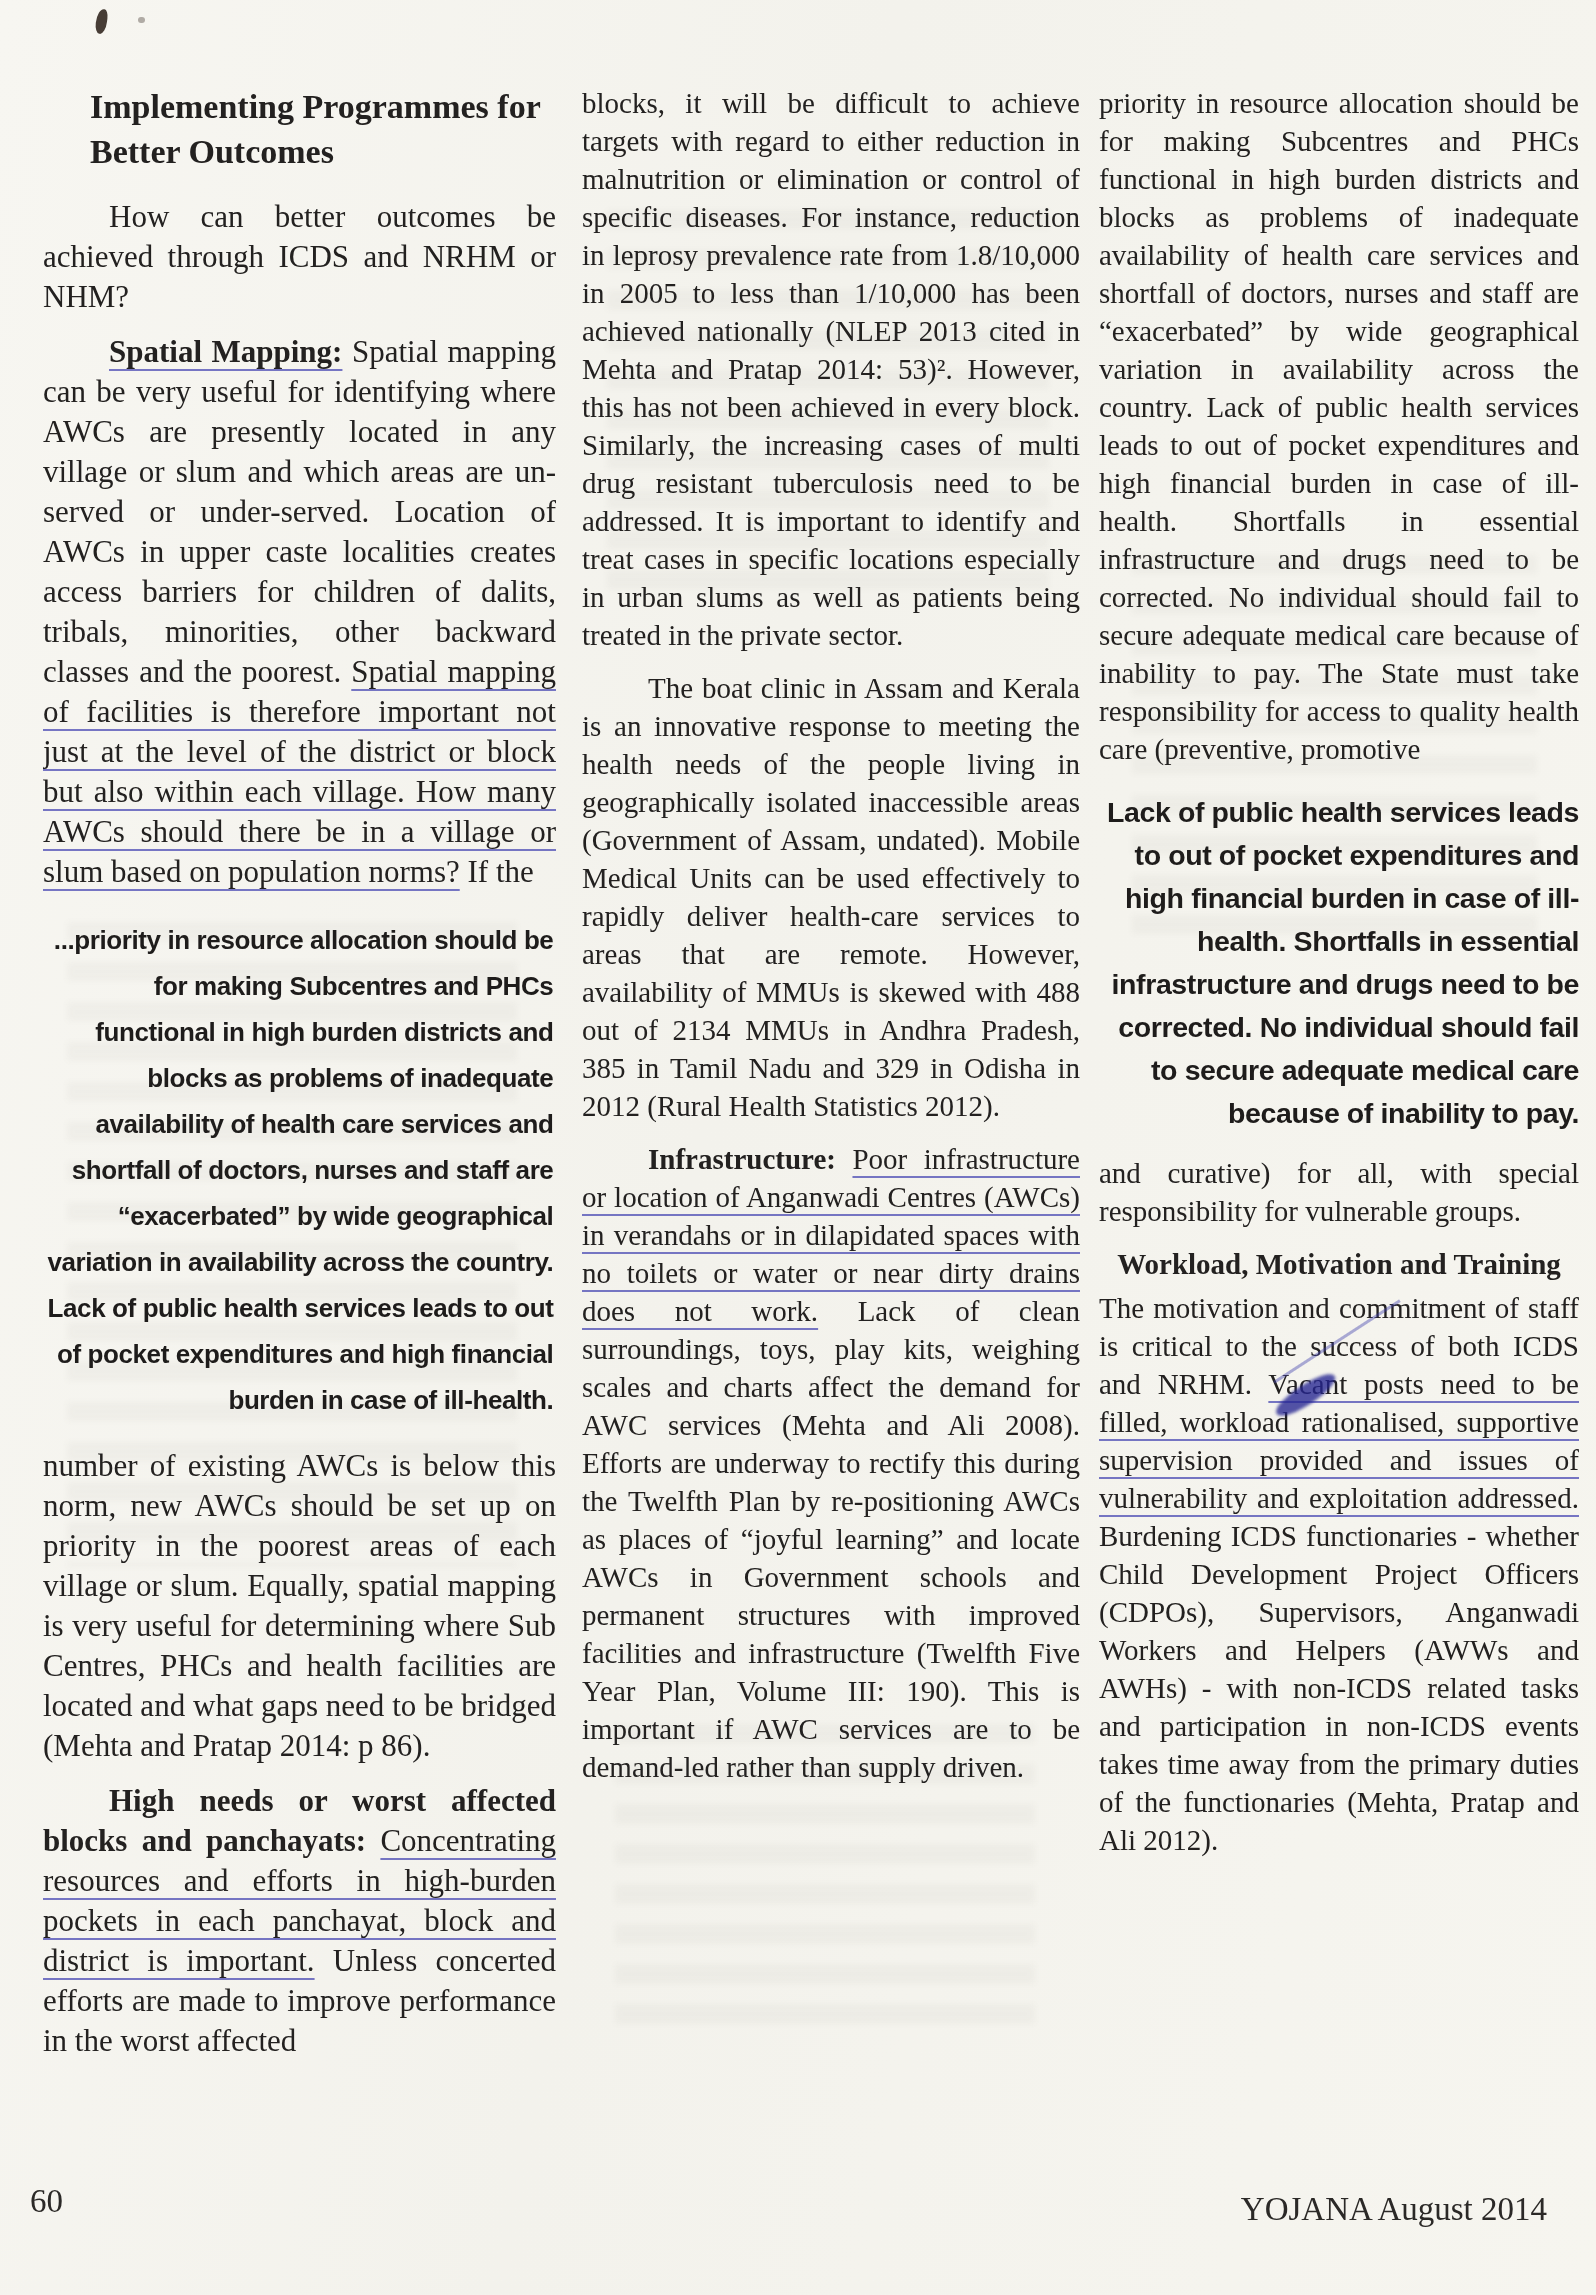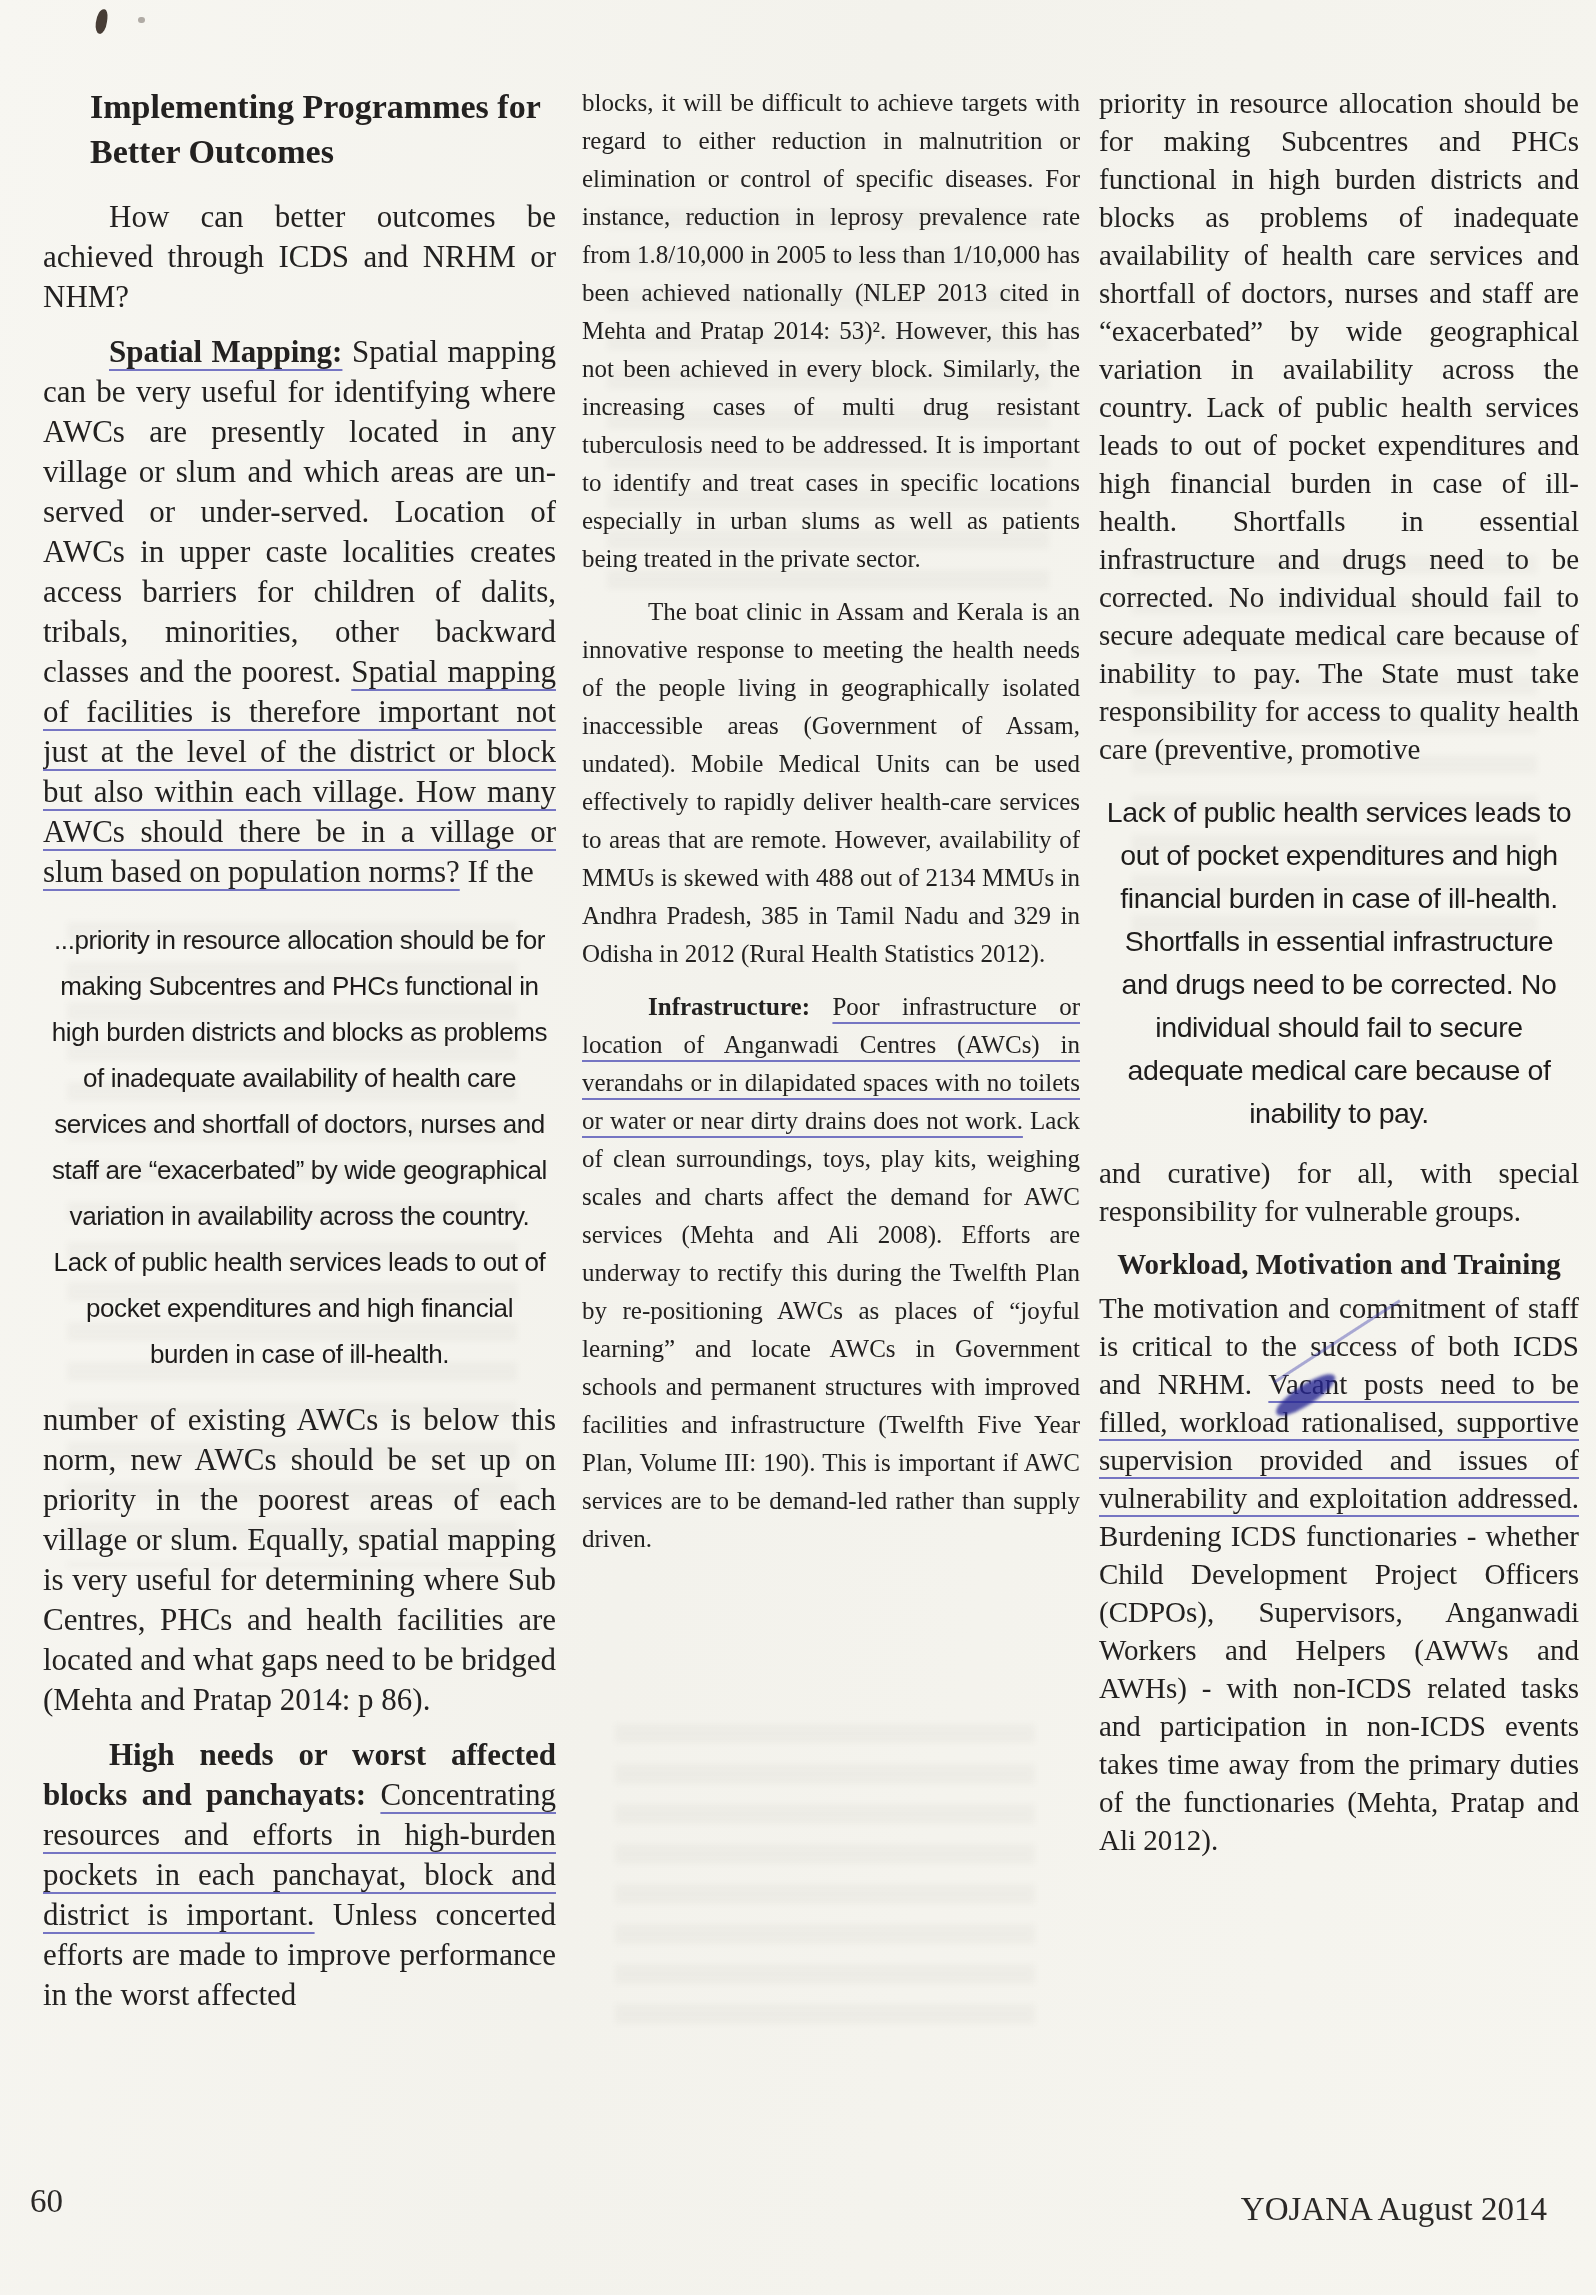--- a/index.html
+++ b/index.html
@@ -11,28 +11,28 @@
   .ghost{position:absolute;opacity:.045;filter:blur(3px);pointer-events:none;
     background:repeating-linear-gradient(180deg,#6b675f 0 19.5px,transparent 19.5px 40px);}
   .g1{left:67px;top:922px;width:450px;height:645px;}
   .g2{left:607px;top:210px;width:442px;height:390px;}
   .g3{left:1132px;top:555px;width:405px;height:390px;}
   .g4{left:615px;top:1724px;width:420px;height:315px;}
 
   .col{position:absolute;top:84px;height:2133px;overflow:hidden;text-align:justify;
        font-family:"Liberation Serif",serif;}
   .col1{left:43px;width:513px;font-size:31px;line-height:40px;}
-  .col2{left:582px;width:498px;font-size:25px;line-height:38px;}
+  .col2{left:582px;width:498px;font-size:29px;line-height:38px;}
   .col3{left:1099px;width:480px;font-size:29px;line-height:38px;}
 
   .block{margin:0 0 15px 0;}
   .indent{text-indent:66px;}
   .heading{font-weight:700;font-size:34px;line-height:45px;text-align:left;margin-bottom:22.5px;margin-left:47px;}
   .subheading{font-weight:700;text-align:center;margin:7.5px 0 6px 0;}
-  .quote{font-family:"Liberation Sans",sans-serif;font-weight:400;text-align:center;
+  .quote{font-family:"Liberation Sans",sans-serif;font-weight:700;text-align:right;
          text-indent:0;letter-spacing:-0.4px;color:#1e1c1b;}
   .col1 .quote{font-size:26px;line-height:46px;width:99%;margin:25.5px auto 22.5px;}
   .col3 .quote{font-size:28.5px;line-height:43px;width:100%;margin:22.5px auto 19.5px;}
 
   .b{font-weight:700;}
   .u{text-decoration-line:underline;text-decoration-color:rgba(68,68,178,.72);
      text-decoration-thickness:2.2px;text-underline-offset:6.7px;text-decoration-skip-ink:none;}
 
   .footer-num{position:absolute;left:30px;top:2183px;font-family:"Liberation Serif",serif;
               font-size:33px;color:#2b2927;}

